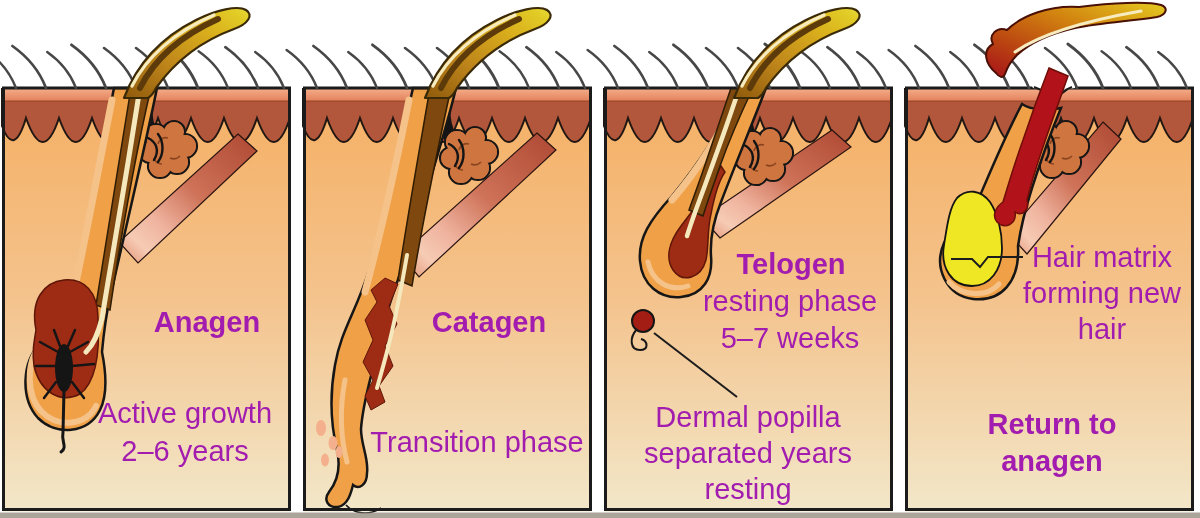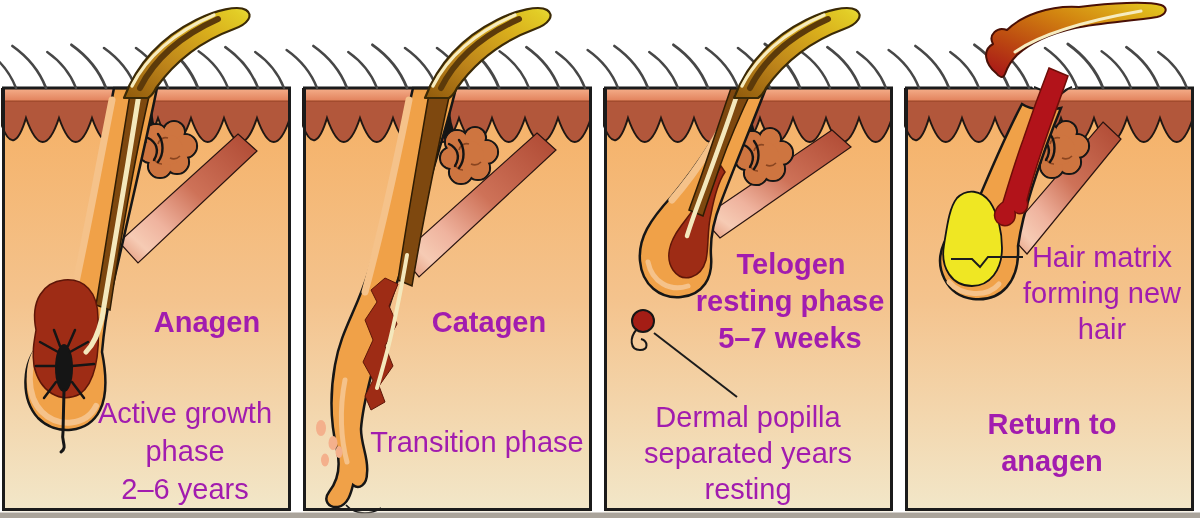--- a/index.html
+++ b/index.html
@@ -2,21 +2,21 @@
 <html><head>
 <meta charset="utf-8">
 <style>
   html,body{margin:0;padding:0;background:#ffffff;}
   #stage{position:relative;width:1200px;height:518px;background:#ffffff;overflow:hidden;
          font-family:"Liberation Sans", sans-serif;}
   #art{position:absolute;left:0;top:0;}
   .lbl{position:absolute;transform:translateX(-50%);text-align:center;color:#a21caf;
        font-size:29px;line-height:38px;white-space:nowrap;}
   .bold{font-weight:700;}
-  .lh37{line-height:37px;font-weight:bold;} .lh36{line-height:36px;}
+  .lh37{line-height:37px;} .lh36{line-height:36px;}
 </style>
 </head>
 <body>
 
 <div id="stage">
 
 <svg id="art" width="1200" height="518" viewBox="0 0 1200 518">
   <defs>
     <linearGradient id="bgG" x1="0" y1="0" x2="0" y2="1">
       <stop offset="0" stop-color="#F5AF63"></stop>
@@ -223,21 +223,20 @@
       <path d="M112,52 C136,35 176,22 238,11" fill="none" stroke="#F6ECC0" stroke-width="3" stroke-linecap="round"></path>
     </g>
   </g>
 
   <rect x="0" y="512.5" width="1200" height="5.5" fill="#9b948a" opacity="0.85"></rect>
 </svg>
 
 <div class="lbl bold" style="left:207px;top:303px">Anagen</div>
 <div class="lbl" style="left:185px;top:394px">
   <div>Active growth</div>
-  <div>phase</div>
   <div>2–6 years</div>
 </div>
 
 <div class="lbl bold" style="left:489px;top:303px">Catagen</div>
 <div class="lbl" style="left:477px;top:423px">
   <div>Transition phase</div>
 </div>
 
 <div class="lbl bold" style="left:791px;top:245px">Telogen</div>
 <div class="lbl lh37" style="left:790px;top:283px">

